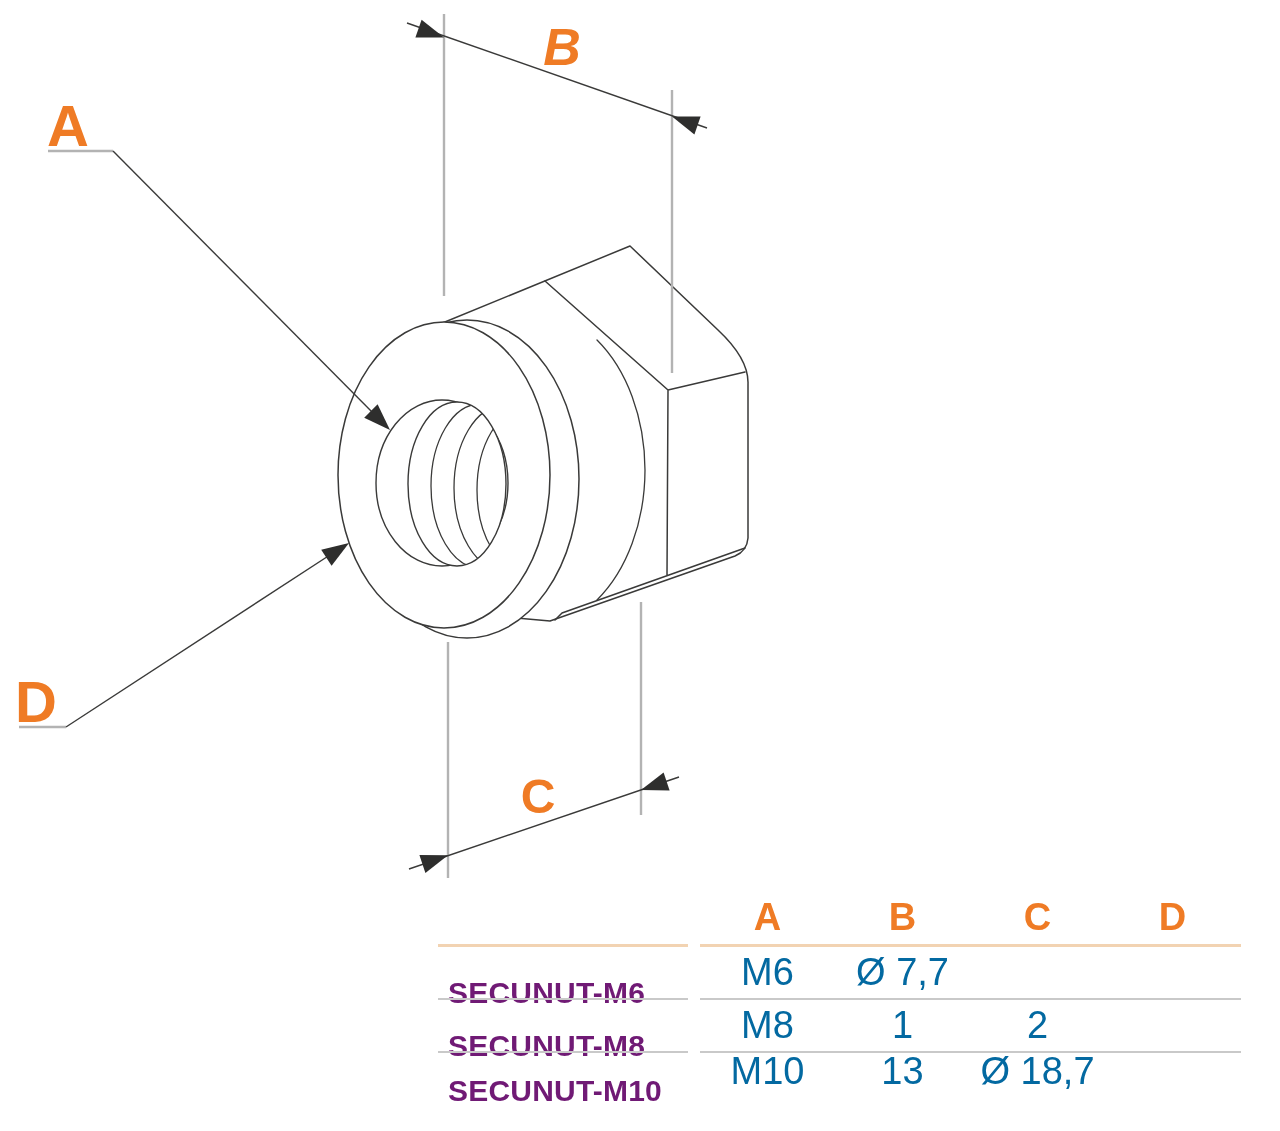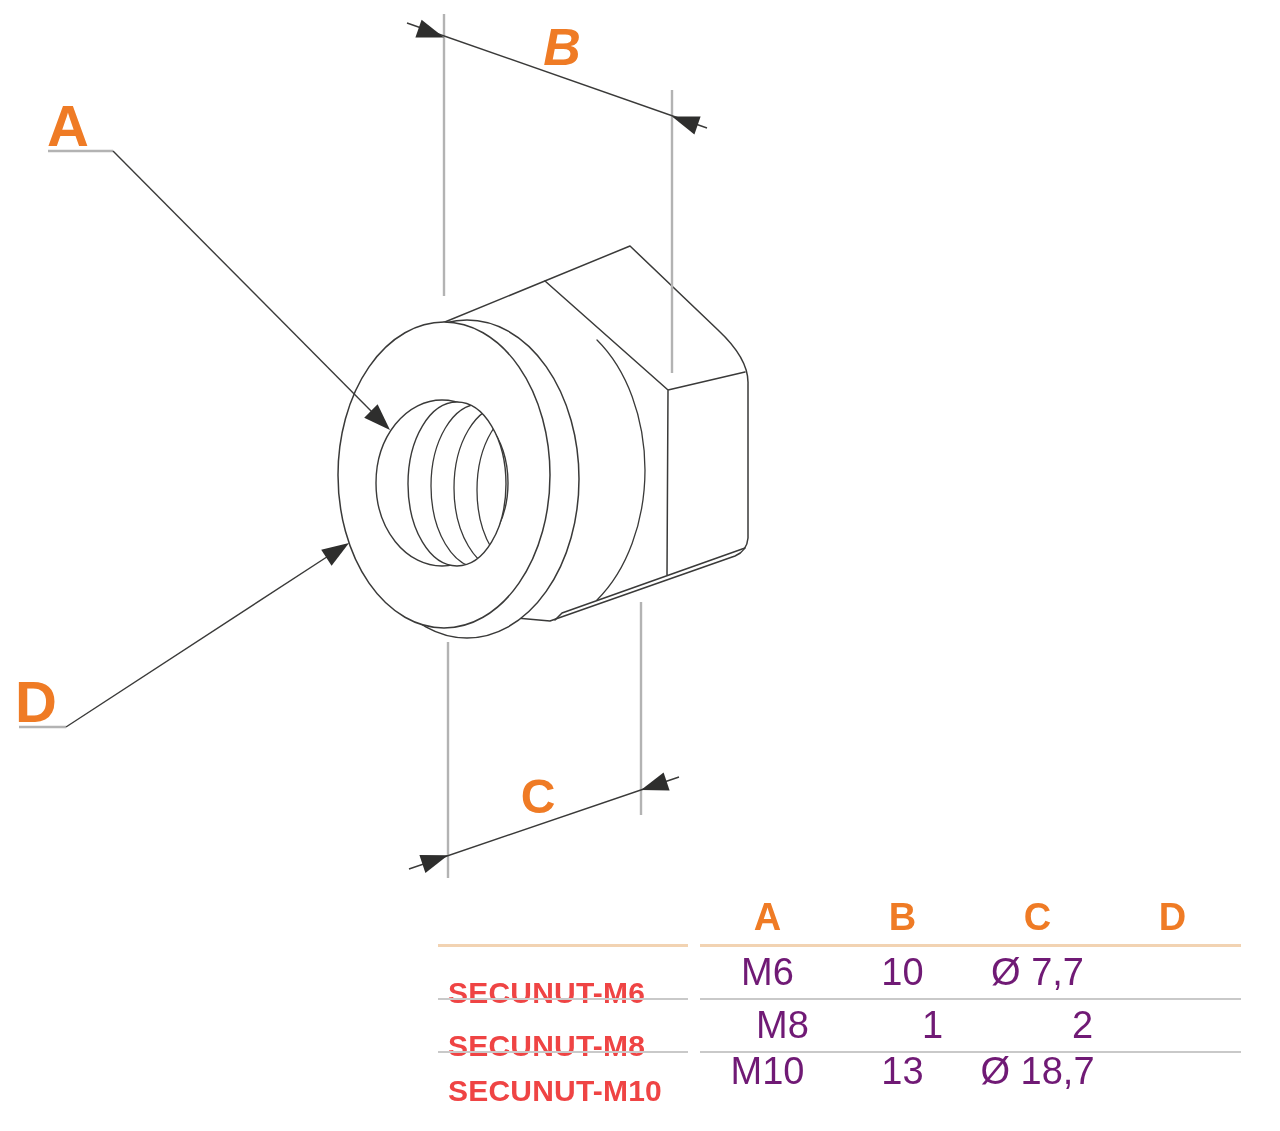--- a/index.html
+++ b/index.html
@@ -29,29 +29,29 @@
     display: flex;
     align-items: center;
   }
   .trow .label-cell {
     width: 262px;
     box-sizing: border-box;
     padding-left: 10px;
     font-weight: bold;
     font-size: 30px;
     letter-spacing: 0.2px;
-    color: #ef4444;
+    color: #701a75;
     margin-top: 40px;
   }
   .trow .val-cell {
     width: 135px;
     text-align: center;
     font-size: 38px;
     font-weight: 400;
-    color: #701a75;
+    color: #0369a1;
   }
   .trow.header .val-cell {
     font-size: 38px;
     font-weight: bold;
     color: #ef7b25;
   }
   .rule { position: absolute; }
   .rule.tan  { background: #f2d3b2; height: 3px; }
   .rule.gray { background: #c9c9c9; height: 2px; }
 </style>
@@ -123,25 +123,24 @@
       <div class="label-cell"></div>
       <div class="val-cell">A</div>
       <div class="val-cell">B</div>
       <div class="val-cell">C</div>
       <div class="val-cell">D</div>
     </div>
 
     <div class="trow" style="top:946px; height:53px;">
       <div class="label-cell">SECUNUT-M6</div>
       <div class="val-cell">M6</div>
-      <div class="val-cell">10</div>
       <div class="val-cell">Ø 7,7</div>
     </div>
 
-    <div class="trow" style="top:999px; height:53px;gap:15px;">
+    <div class="trow" style="top:999px; height:53px;">
       <div class="label-cell">SECUNUT-M8</div>
       <div class="val-cell">M8</div>
       <div class="val-cell">1</div>
       <div class="val-cell">2</div>
     </div>
 
     <div class="trow" style="top:1044px; height:54px;">
       <div class="label-cell">SECUNUT-M10</div>
       <div class="val-cell">M10</div>
       <div class="val-cell">13</div>

